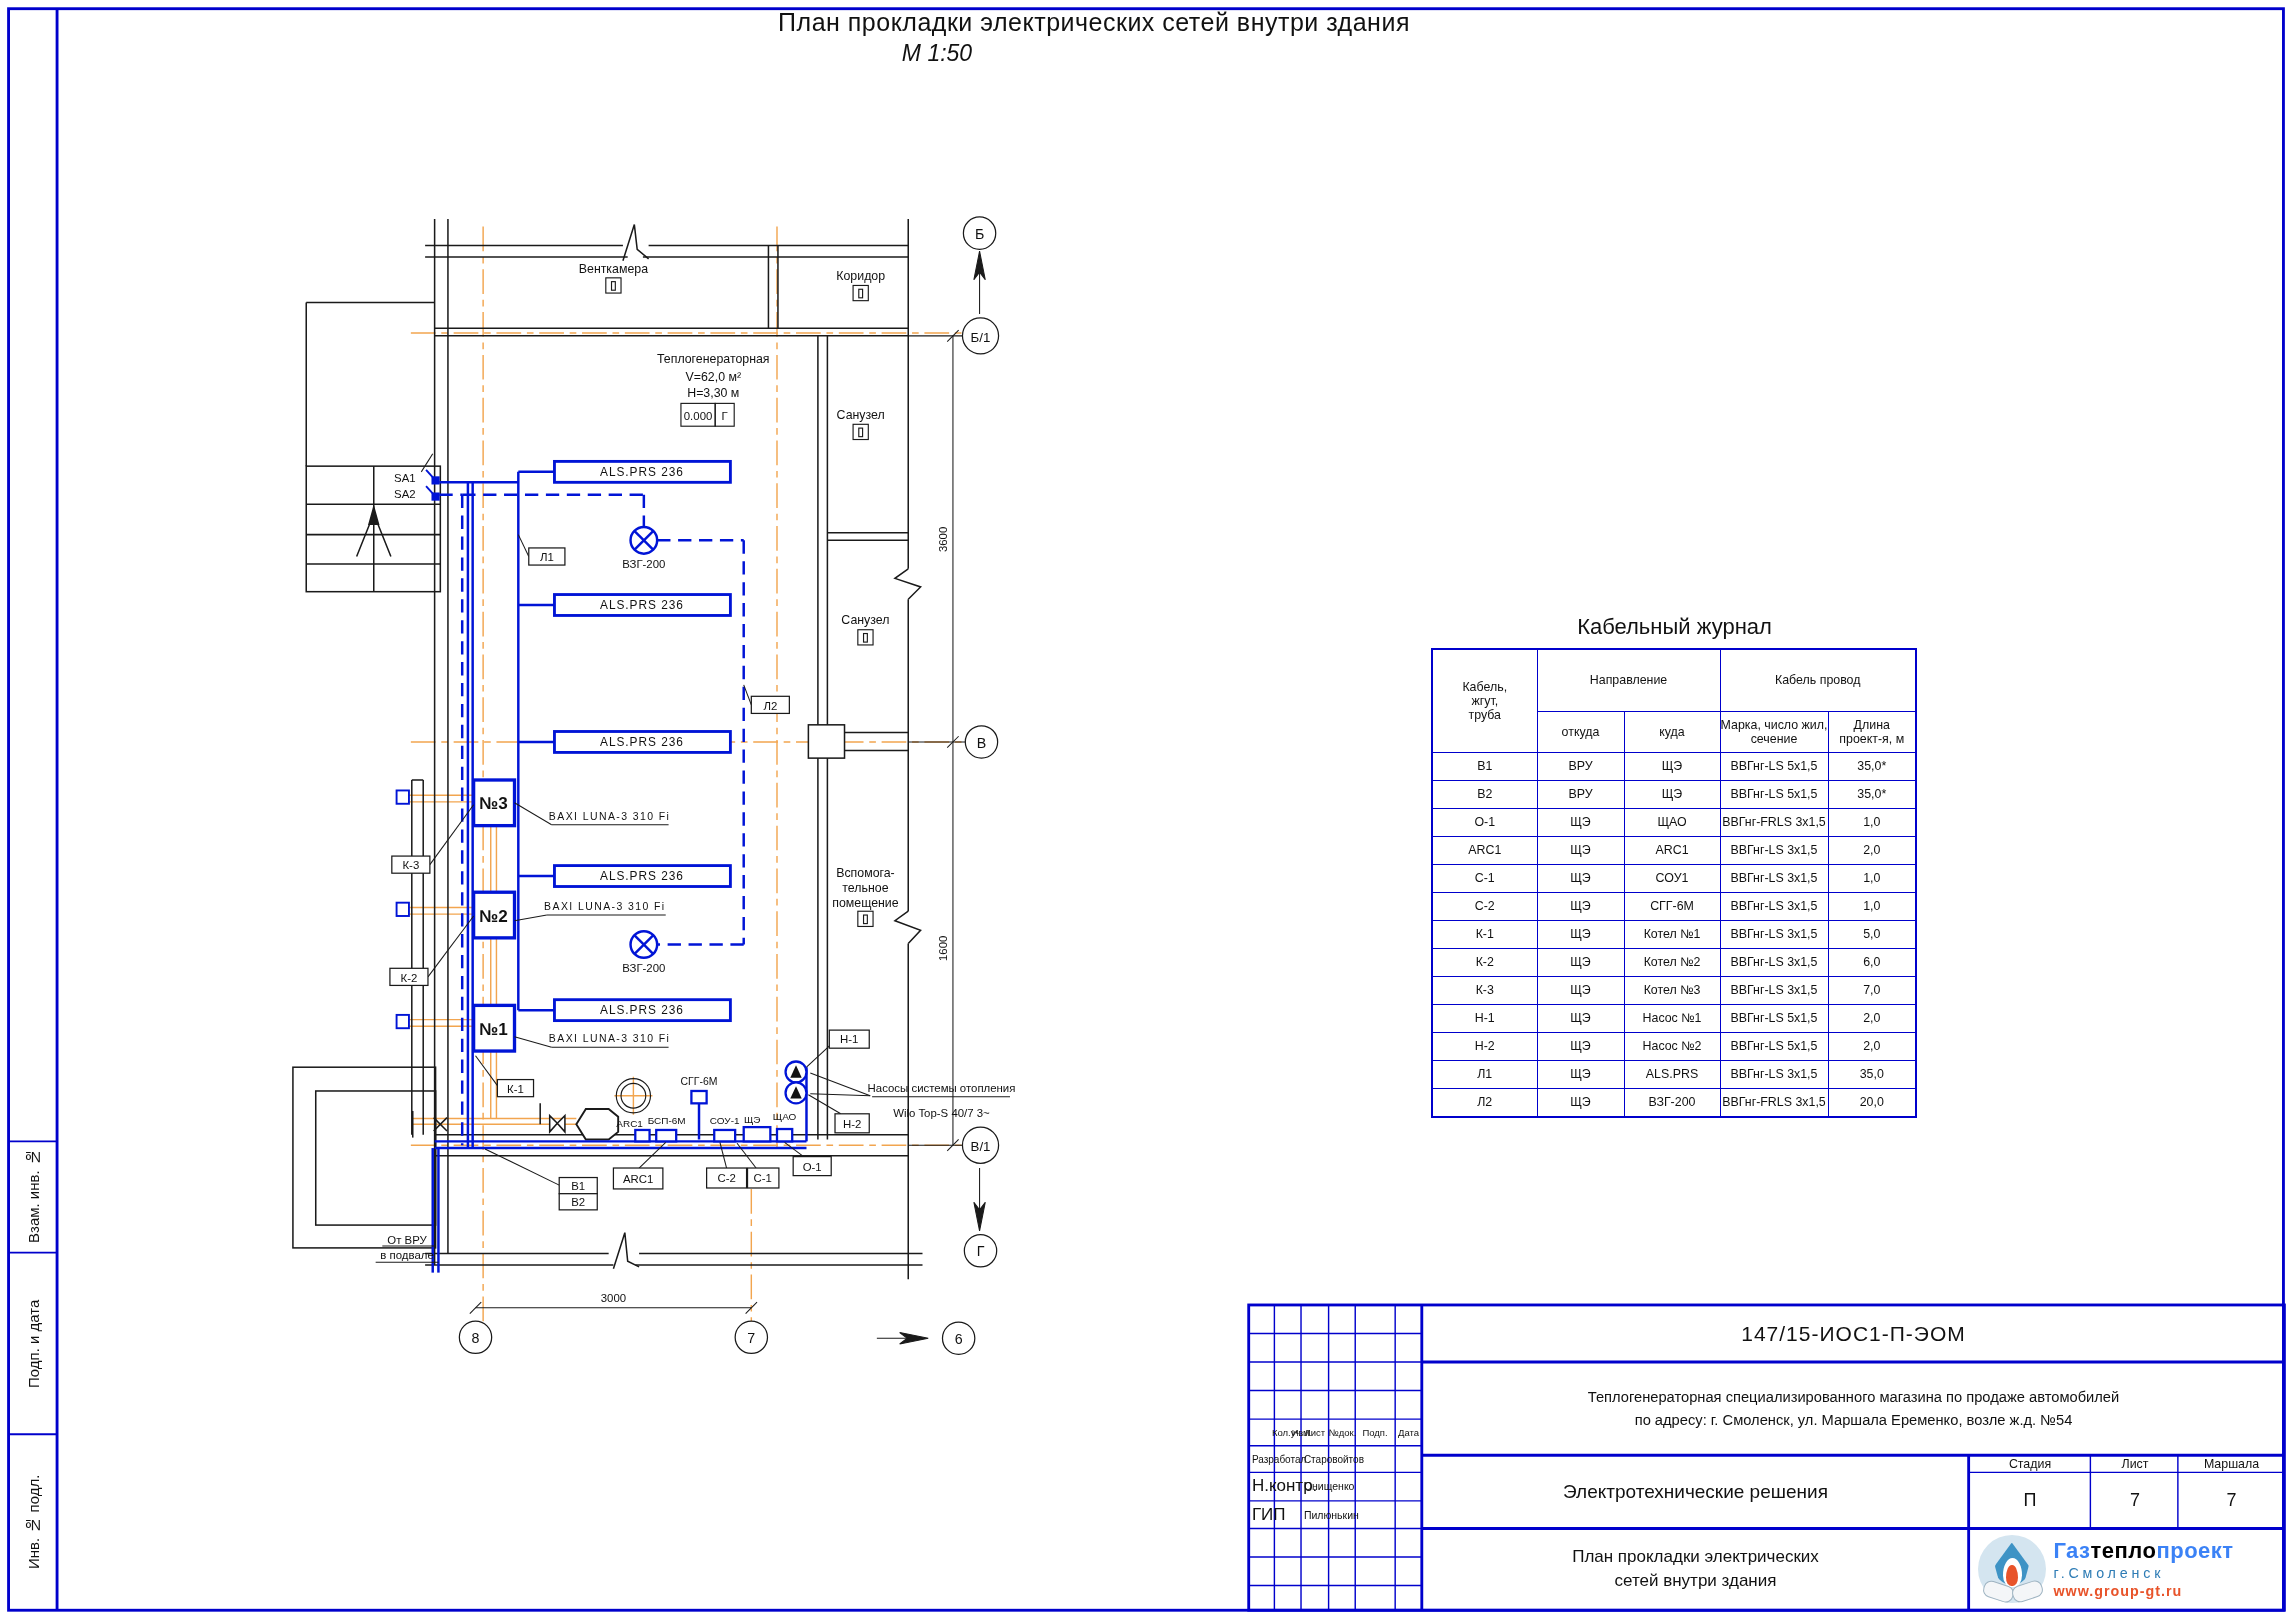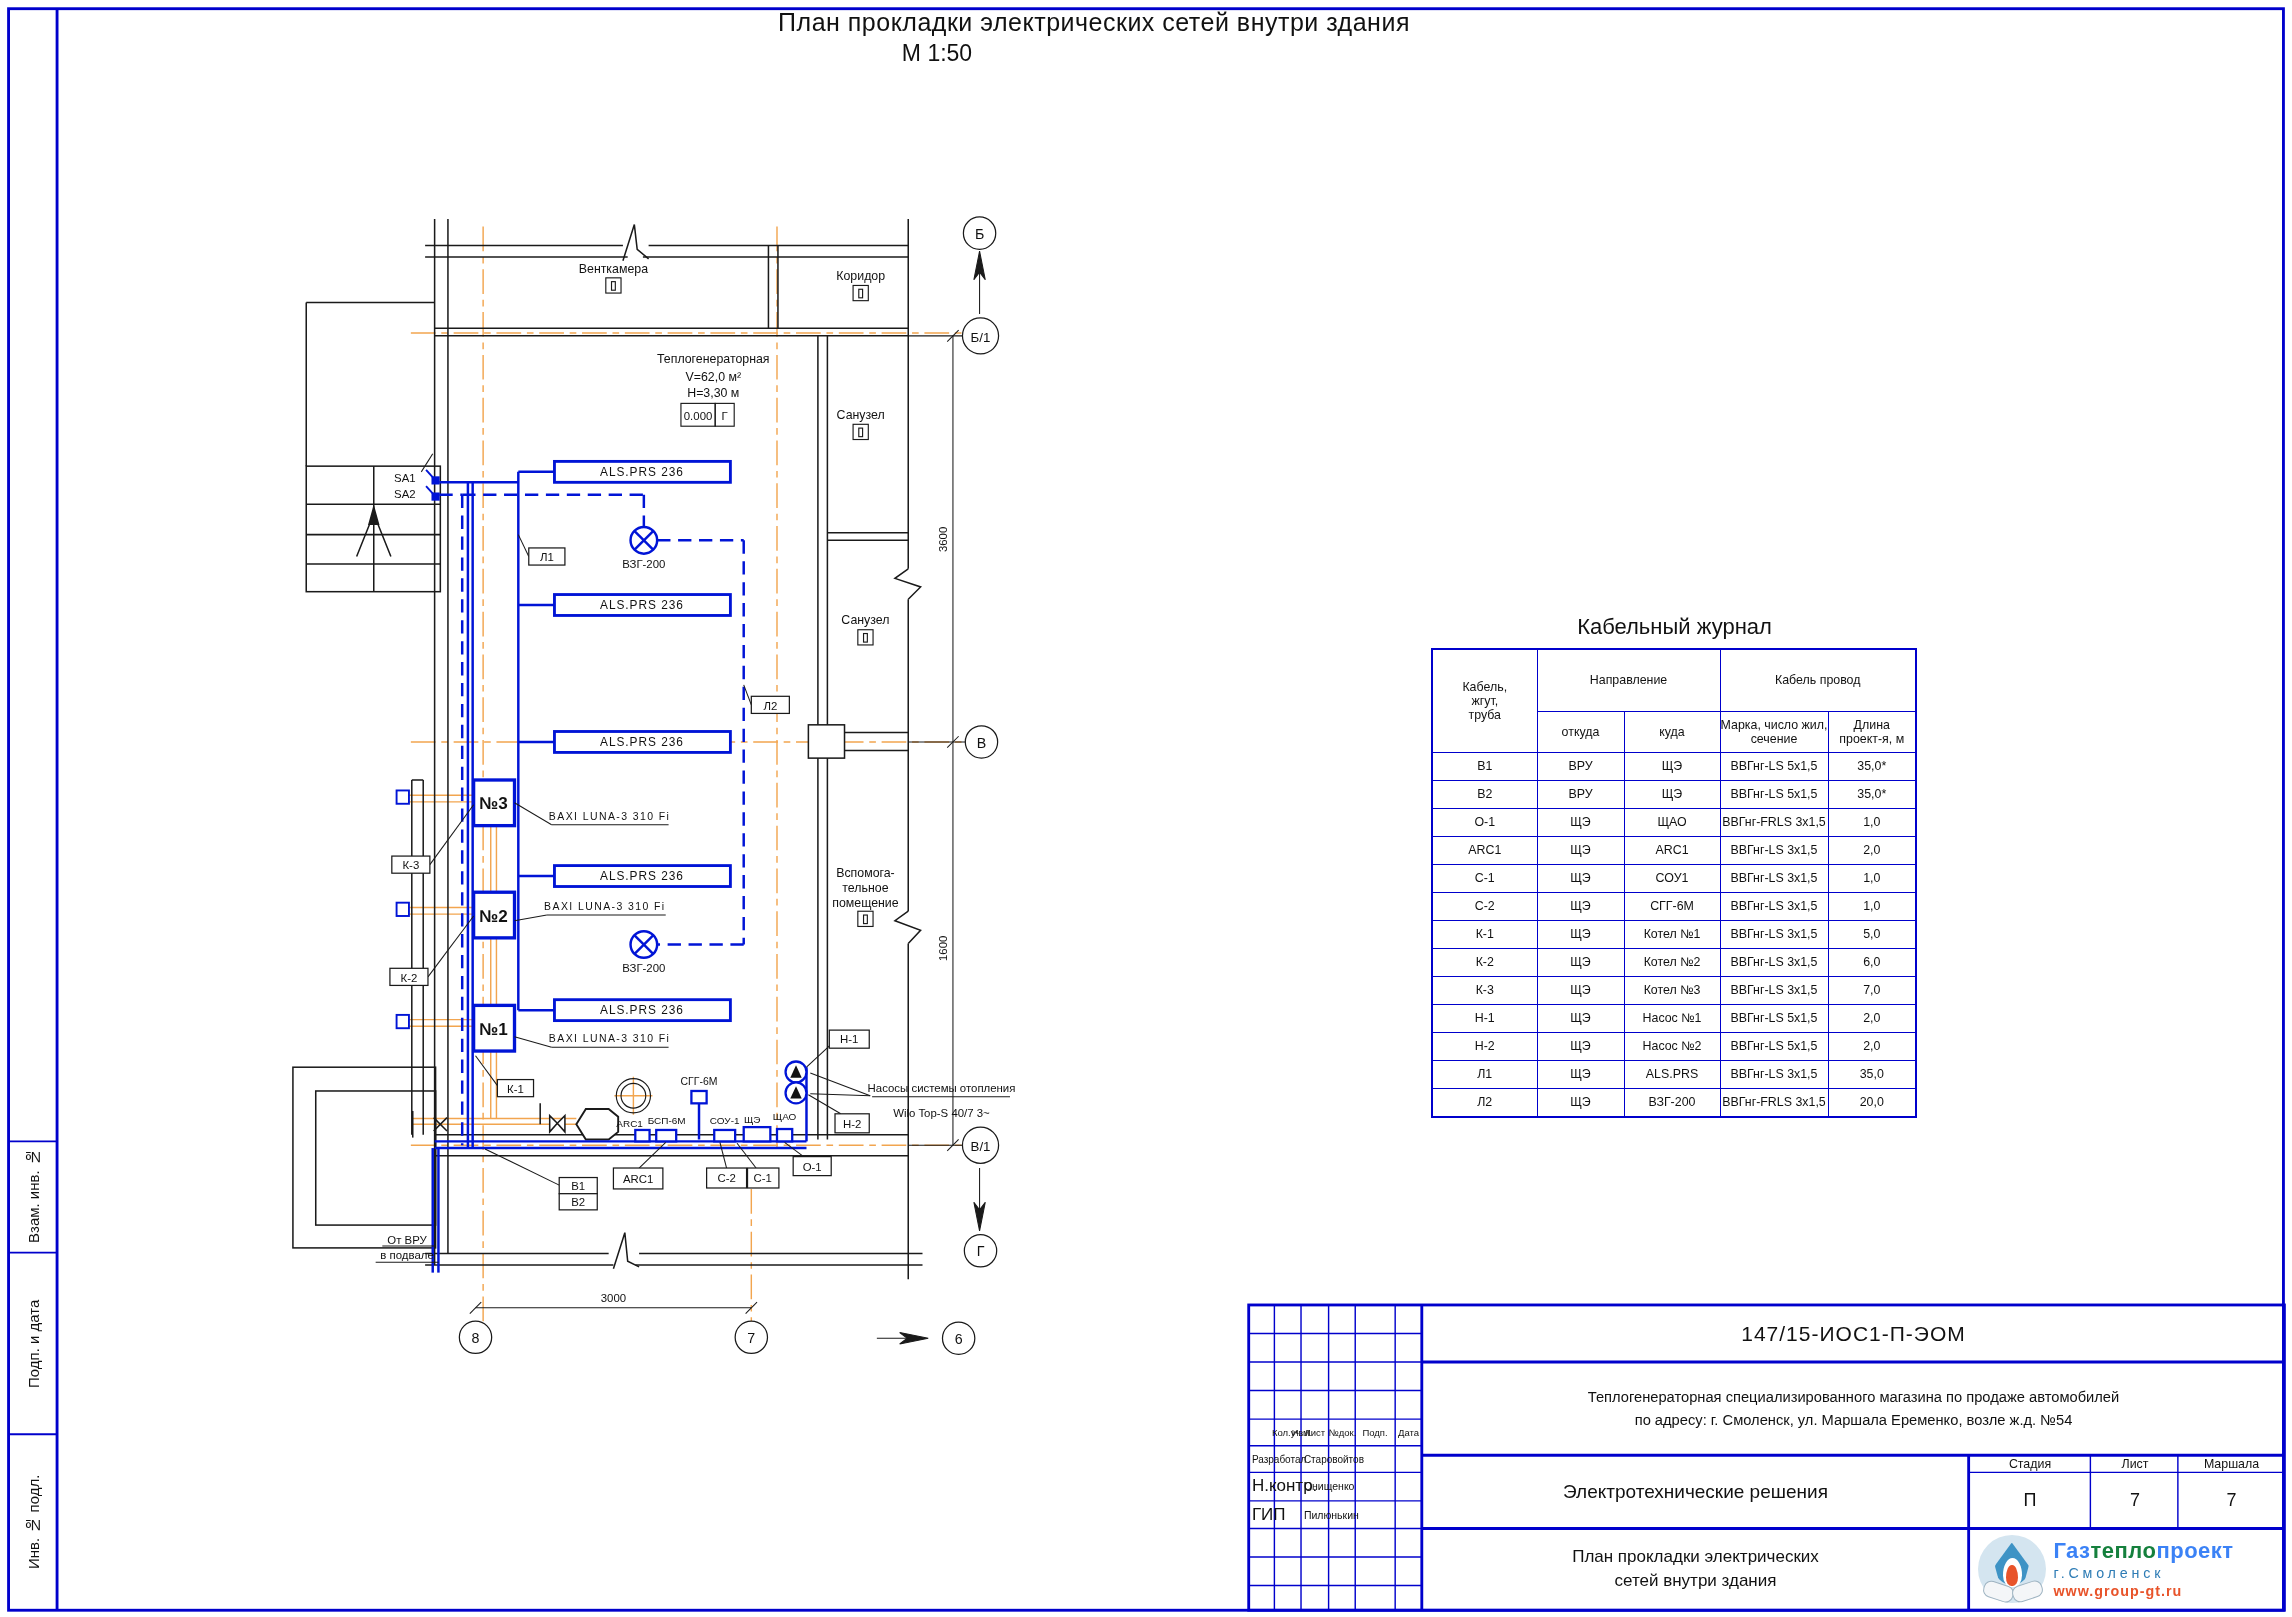--- a/index.html
+++ b/index.html
@@ -2,21 +2,21 @@
 <html style="font-size:15px"><head>
 <meta charset="utf-8">
 <style>
   html,body{margin:0;padding:0;background:#888;}
   .page{position:relative;width:2292px;height:1618px;background:#ffffff;overflow:hidden;
         font-family:"Liberation Sans",sans-serif;color:#111;}
   svg{position:absolute;left:0;top:0;}
   .abs{position:absolute;}
   
   .title1{left:761px;top:7.6px;width:666px;text-align:center;font-size:25px;letter-spacing:0.5px;}
-  .title2{left:842px;top:40px;width:190px;text-align:center;font-size:23px;}
+  .title2{left:842px;top:40px;width:190px;text-align:center;font-size:23px;font-style:italic;}
   
   .vcell{left:9.5px;width:46px;writing-mode:vertical-rl;transform:rotate(180deg);
          display:flex;align-items:center;justify-content:center;font-size:15px;}
   
   .journal{left:1431px;top:614px;width:487px;}
   .journal-title{height:34px;font-size:22px;text-align:center;}
   table.cj{border-collapse:collapse;table-layout:fixed;width:486px;}
   table.cj th,table.cj td{border:1.9px solid #0000cc;font-weight:normal;text-align:center;
          font-size:12.4px;line-height:1.15;padding:0;white-space:pre-line;overflow:hidden;}
   table.cj{border:2.9px solid #0000cc;}
@@ -36,21 +36,21 @@
   .logo-circle{width:68px;height:68px;border-radius:50%;background:#d4e5f0;position:relative;flex:0 0 auto;margin-left:3.8px;}
   .flame-b{position:absolute;left:17px;top:7.6px;width:34px;height:42px;background:#3e93c5;
            border-radius:50% 50% 50% 50%/60% 60% 40% 40%;clip-path:polygon(50% 0,100% 55%,85% 100%,15% 100%,0 55%);}
   .flame-w{position:absolute;left:25px;top:23px;width:19px;height:28.5px;background:#ffffff;border-radius:50% 50% 45% 45%/60% 60% 40% 40%;}
   .flame-r{position:absolute;left:28.5px;top:30px;width:11.4px;height:21px;background:#e8542b;border-radius:50% 50% 45% 45%/60% 60% 40% 40%;}
   .hand1,.hand2{position:absolute;width:28.5px;height:15px;background:#f4f6f8;border:1px solid #9fb4c2;border-radius:7.6px;}
   .hand1{left:5.7px;top:48px;transform:rotate(18deg);}
   .hand2{left:34px;top:48px;transform:rotate(-18deg);}
   .logo-text{margin-left:7.6px;line-height:1.25;}
   .lg1{font-size:22px;font-weight:bold;letter-spacing:0.5px;white-space:nowrap;}
-  .lg-blue{color:#3b82f6;margin-top:12px;} .lg-red{color:#15803d;}
+  .lg-blue{color:#3b82f6;margin-top:12px;} .lg-red{color:#000000;}
   .lg2{font-size:14.3px;font-weight:normal;color:#2e7cb5;letter-spacing:3.8px;}
   .lg3{font-size:14.3px;font-weight:bold;color:#e8542b;letter-spacing:1px;}
 </style>
 </head>
 <body>
 
 <div class="page">
 
 <svg width="2292" height="1618" viewBox="0 0 2410 1701">
 

